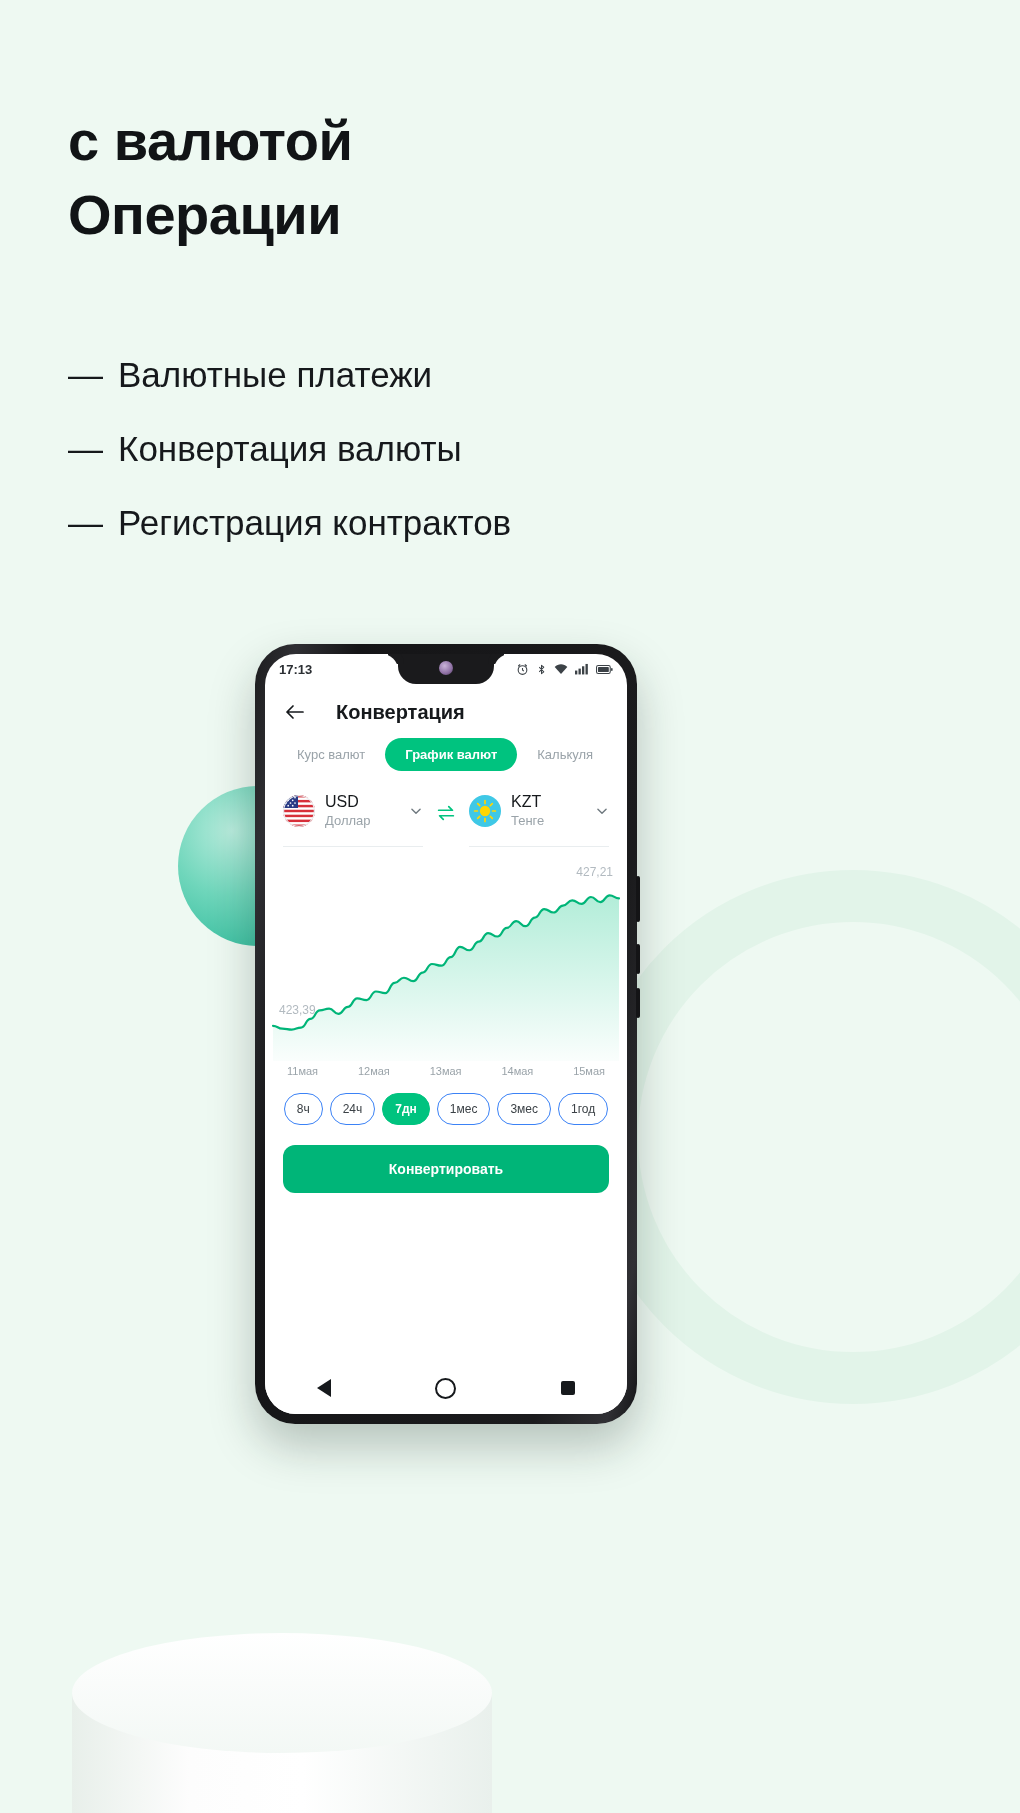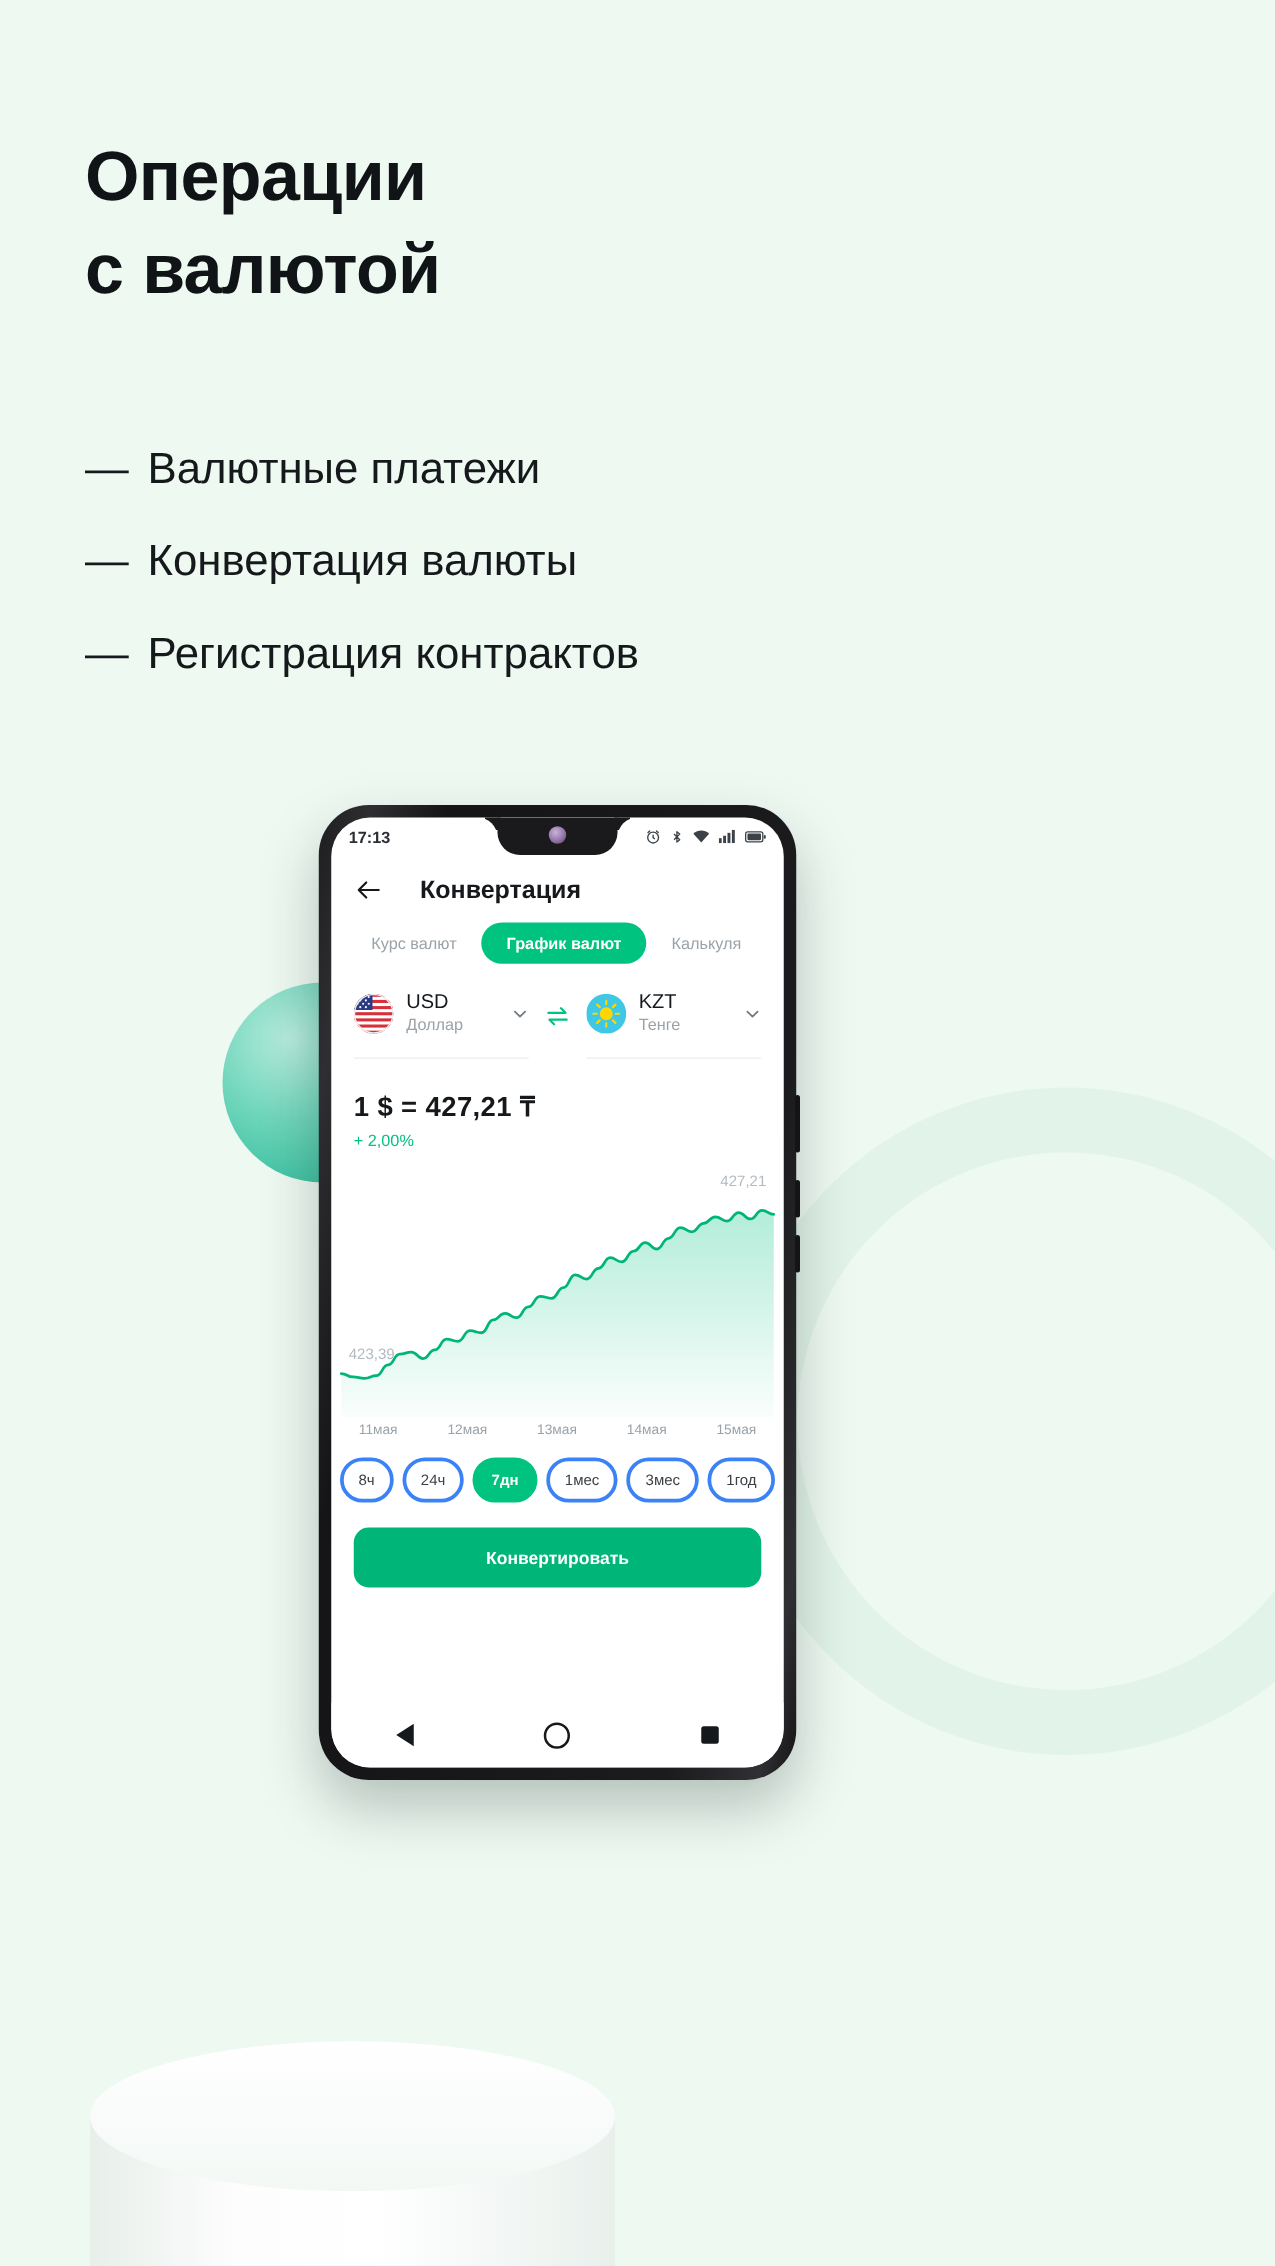--- a/index.html
+++ b/index.html
@@ -124,21 +124,21 @@
   .chart svg{display:block;width:100%;height:100%;}
   .chart-label{position:absolute;font-size:12px;color:#b2bac0;}
   .chart-label.hi{right:14px;top:4px;}
   .chart-label.lo{left:14px;bottom:44px;}
   
   .dates{display:flex;justify-content:space-between;padding:4px 22px 0 22px;}
   .dates span{font-size:11px;color:#9aa3a9;}
   
   .periods{display:flex;justify-content:center;gap:7px;padding:16px 12px 0 12px;}
   .chip{
-    font-size:12px;color:#3b4146;border:3px solid #3b82f6;border-radius:18px;
+    font-size:12px;color:#3b4146;border:1px solid #3b82f6;border-radius:18px;
     padding:8px 12px;background:#fff;white-space:nowrap;
   }
   .chip.active{background:#00c37f;border-color:#00c37f;color:#fff;font-weight:bold;}
   
   .cta-wrap{padding:20px 18px 0 18px;}
   .cta{
     background:#00b578;color:#fff;border-radius:12px;text-align:center;
     font-size:14px;font-weight:bold;padding:16px 16px;
   }
   
@@ -155,22 +155,22 @@
 <body>
 
 <div class="bg-ring"></div>
 <div class="bg-sphere"></div>
 <div class="pedestal">
   <div class="body"></div>
   <div class="top"></div>
 </div>
 
 <div class="headline">
+  <span class="l">с валютой</span>
   <span class="l">Операции</span>
-  <span class="l">с валютой</span>
 </div>
 
 <div class="bullets">
   <div class="bullet">
     <span class="dash">—</span>
     <span>Валютные платежи</span>
   </div>
   <div class="bullet">
     <span class="dash">—</span>
     <span>Конвертация валюты</span>
@@ -308,24 +308,20 @@
             <span class="cur-name">Тенге</span>
           </span>
           <span class="chev">
             <svg width="14" height="14" viewBox="0 0 24 24" fill="none" stroke="#6f797f" stroke-width="2.4" stroke-linecap="round" stroke-linejoin="round">
               <path d="M5 9l7 7 7-7"></path>
             </svg>
           </span>
         </div>
       </div>
 
-      <div class="rate-wrap">
-        <div class="rate-main">1 $  =  427,21 ₸</div>
-        <div class="rate-delta">+ 2,00%</div>
-      </div>
 
       <div class="chart">
         <svg id="chart-svg" viewBox="0 0 362 200" preserveAspectRatio="none">
           <defs>
             <linearGradient id="areaGrad" x1="0" y1="0" x2="0" y2="1">
               <stop offset="0%" stop-color="#00c37f" stop-opacity="0.30"></stop>
               <stop offset="100%" stop-color="#00c37f" stop-opacity="0.02"></stop>
             </linearGradient>
           </defs>
           <path id="chart-area" fill="url(#areaGrad)" d="M 8.00 164.83 C 12.68 164.83, 12.68 167.57, 17.35 167.57 C 22.03 167.57, 22.03 168.60, 26.70 168.60 C 31.38 168.60, 31.38 166.54, 36.05 166.54 C 40.73 166.54, 40.73 157.96, 45.41 157.96 C 50.08 157.96, 50.08 149.37, 54.76 149.37 C 59.43 149.37, 59.43 147.65, 64.11 147.65 C 68.78 147.65, 68.78 152.80, 73.46 152.80 C 78.14 152.80, 78.14 145.93, 82.81 145.93 C 87.49 145.93, 87.49 137.35, 92.16 137.35 C 96.84 137.35, 96.84 139.07, 101.51 139.07 C 106.19 139.07, 106.19 130.48, 110.86 130.48 C 115.54 130.48, 115.54 132.20, 120.22 132.20 C 124.89 132.20, 124.89 121.89, 129.57 121.89 C 134.24 121.89, 134.24 116.74, 138.92 116.74 C 143.59 116.74, 143.59 120.17, 148.27 120.17 C 152.95 120.17, 152.95 111.59, 157.62 111.59 C 162.30 111.59, 162.30 103.00, 166.97 103.00 C 171.65 103.00, 171.65 104.72, 176.32 104.72 C 181.00 104.72, 181.00 96.13, 185.68 96.13 C 190.35 96.13, 190.35 85.83, 195.03 85.83 C 199.70 85.83, 199.70 89.26, 204.38 89.26 C 209.05 89.26, 209.05 80.67, 213.73 80.67 C 218.41 80.67, 218.41 72.09, 223.08 72.09 C 227.76 72.09, 227.76 75.52, 232.43 75.52 C 237.11 75.52, 237.11 66.93, 241.78 66.93 C 246.46 66.93, 246.46 60.07, 251.14 60.07 C 255.81 60.07, 255.81 65.22, 260.49 65.22 C 265.16 65.22, 265.16 56.63, 269.84 56.63 C 274.51 56.63, 274.51 48.04, 279.19 48.04 C 283.86 48.04, 283.86 51.48, 288.54 51.48 C 293.22 51.48, 293.22 44.61, 297.89 44.61 C 302.57 44.61, 302.57 39.46, 307.24 39.46 C 311.92 39.46, 311.92 42.89, 316.59 42.89 C 321.27 42.89, 321.27 36.02, 325.95 36.02 C 330.62 36.02, 330.62 41.17, 335.30 41.17 C 339.97 41.17, 339.97 34.30, 344.65 34.30 C 349.32 34.30, 349.32 37.40, 354.00 37.40 L 354.00 200 L 8.00 200 Z"></path>

